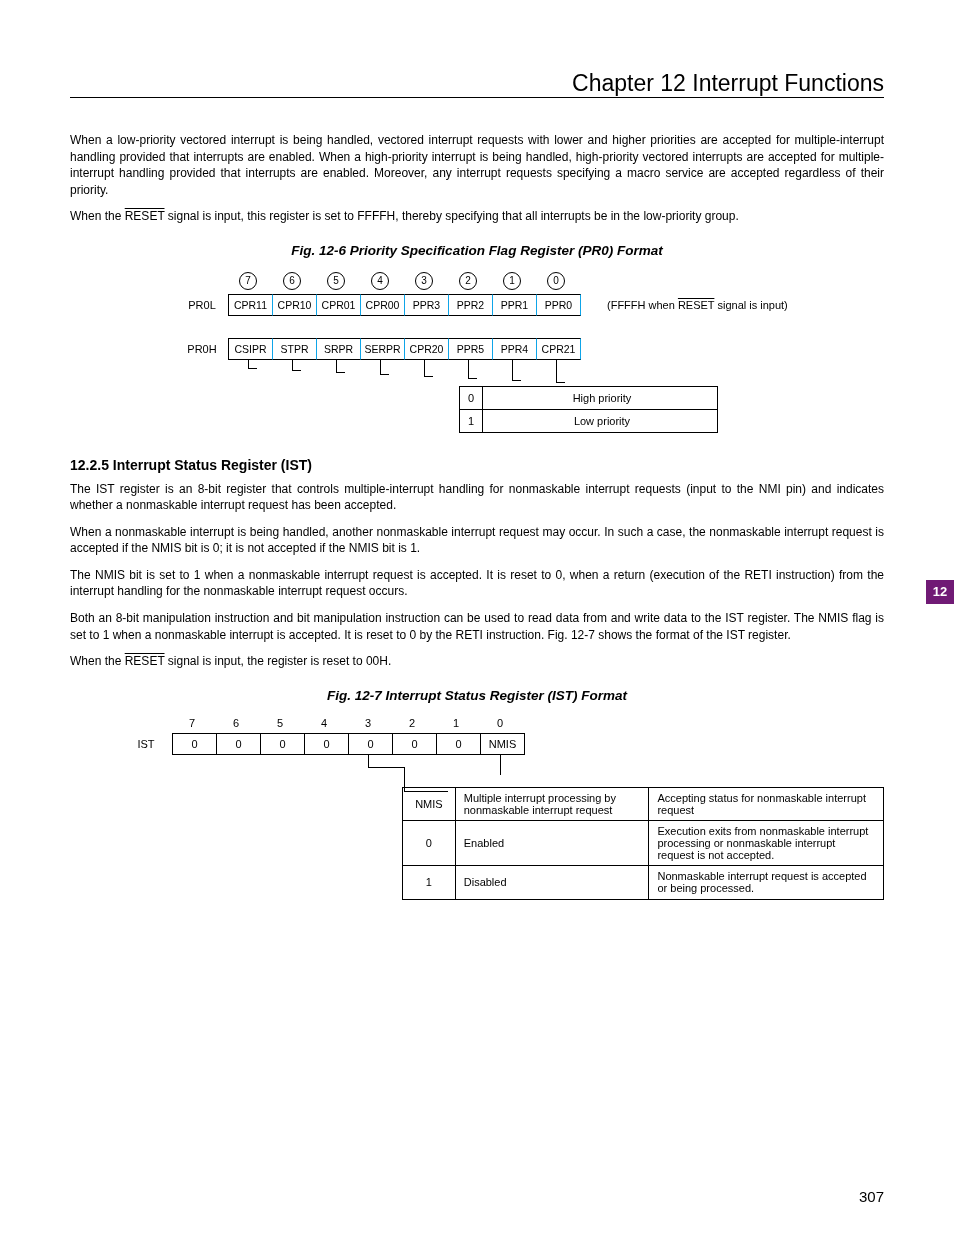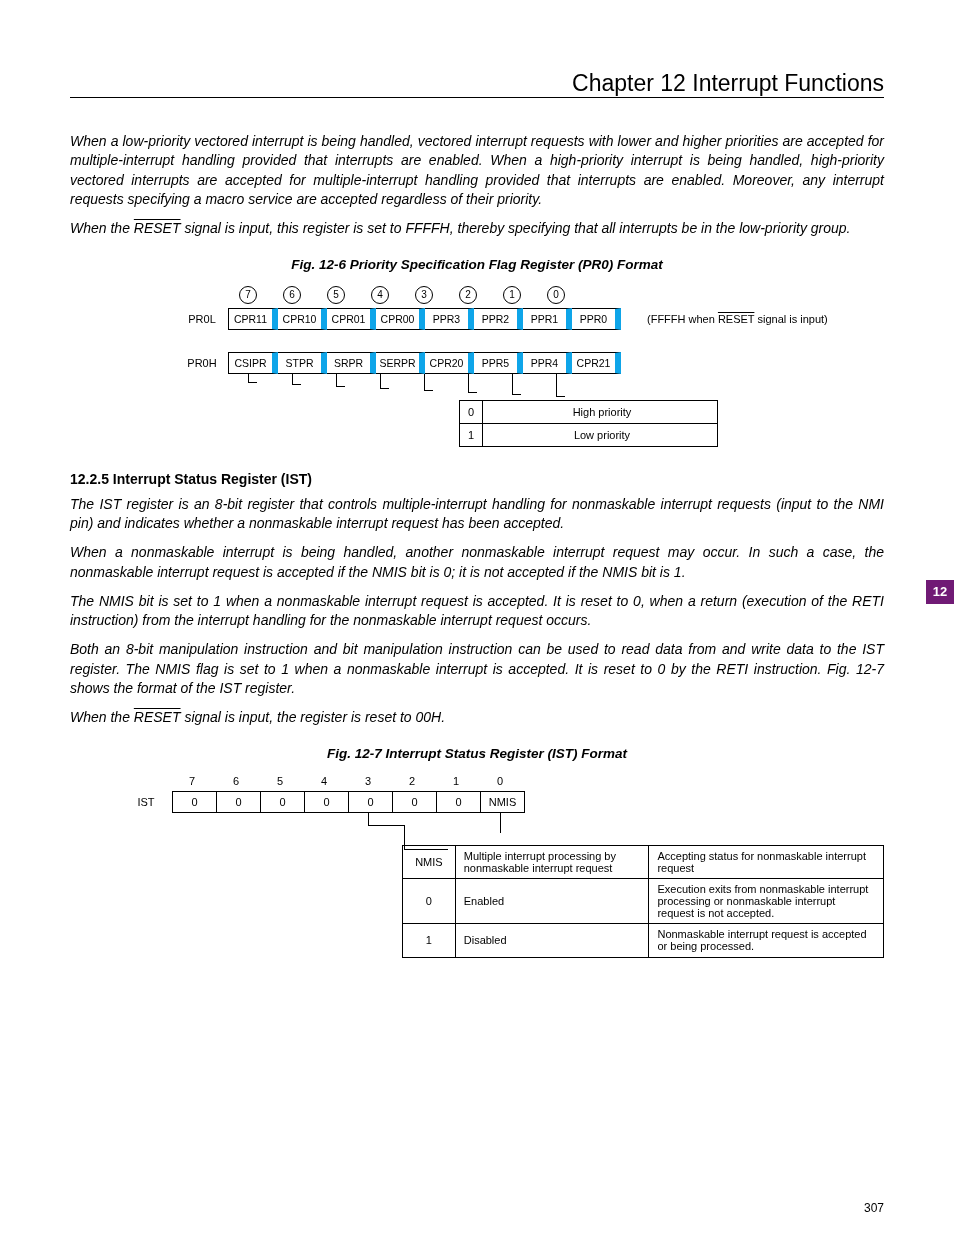--- a/index.html
+++ b/index.html
@@ -20,25 +20,24 @@
     text-align: right;
     font-size: 23px;
     margin-bottom: 0;
   }
   .hr {
     border: none;
     border-top: 1px solid #000;
     margin: 0 0 34px 0;
   }
   .para {
-    font-size: 14px;
+    font-size: 12px;
     line-height: 1.38;
     text-align: justify;
     margin: 0 0 10px 0;
-    font-style: italic;
   }
   .overline {
     text-decoration: overline;
   }
   .fig-caption {
     font-size: 13.5px;
     font-weight: bold;
     font-style: italic;
     text-align: center;
     margin: 18px 0 14px 0;
@@ -57,22 +56,22 @@
     background: #701a75;
     color: #fff;
     font-weight: bold;
     font-size: 13px;
     text-align: center;
     line-height: 24px;
   }
   .page-num {
     position: absolute;
     right: 70px;
-    bottom: 20px;
-    font-size: 12px;
+    bottom: 30px;
+    font-size: 15px;
   }
 
   
   .fig126 {
     font-size: 11px;
     margin-left: 110px;
   }
   .bit-indices {
     display: flex;
     margin-left: 46px;
@@ -103,21 +102,21 @@
     font-size: 11px;
   }
   .reg-cells {
     display: flex;
     border-left: 1px solid #000;
   }
   .reg-cell {
     width: 43px;
     height: 20px;
     border-top: 1px solid #000;
-    border-right: 6px solid #0ea5e9;
+    border-right: 1px solid #0ea5e9;
     border-bottom: 1px solid #000;
     text-align: center;
     line-height: 20px;
     font-size: 10.5px;
   }
   .reg-note {
     margin-left: 26px;
     font-size: 11px;
   }
   .tails126 {

